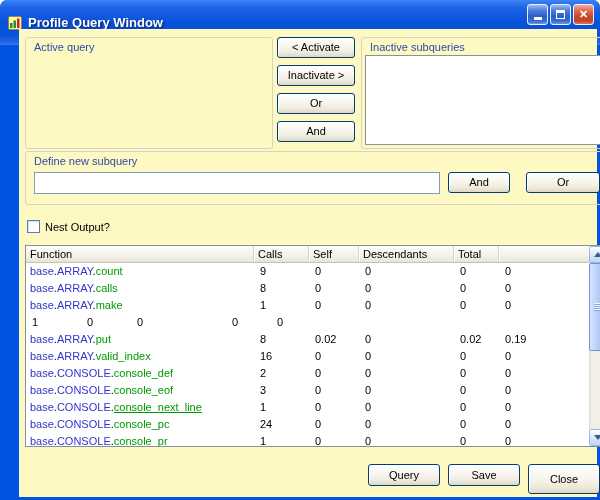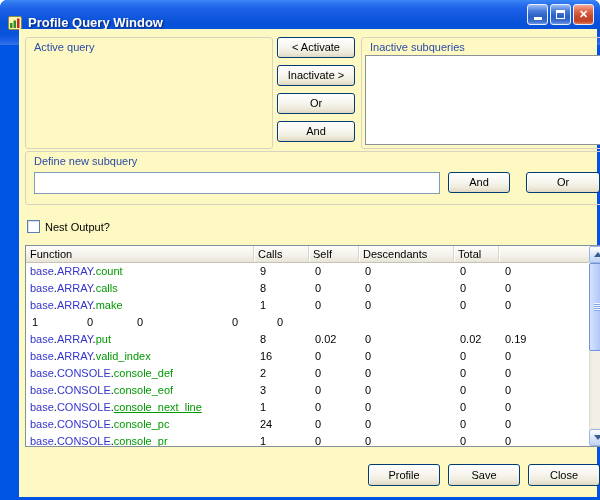--- a/index.html
+++ b/index.html
@@ -126,21 +126,21 @@
     border:1px solid #7195D4; border-radius:2px;
     background:linear-gradient(90deg,#D7E3FD 0%,#B6CCF9 55%,#9ABAF4 100%);
   }
   .vthumb::after {
     content:""; position:absolute; left:4px; right:4px; top:50%; margin-top:-4px; height:8px;
     background:repeating-linear-gradient(180deg,#EFF4FE 0 1px,#86A7E8 1px 2px);
   }
 
   .btn-update { left:349px; top:435px; width:72px; height:22px; line-height:20px; }
   .btn-save   { left:429px; top:435px; width:72px; height:22px; line-height:20px; }
-  .btn-close  { left:509px; top:435px; width:72px; height:22px; line-height:20px; }
+  .btn-close  { left:509px; top:435px; width:72px; height:30px; line-height:20px; }
 </style>
 </head>
 <body>
 
 <div class="window">
 
   <div class="titlebar">
     <span class="app-icon">
       <svg width="16" height="16" viewBox="0 0 16 16">
         <rect x="1.5" y="1.5" width="13" height="13" rx="1.5" fill="#FFF6AE" stroke="#8C8C46"></rect>
@@ -294,18 +294,18 @@
         </div>
         <div class="vtrack">
           <div class="vthumb"></div>
         </div>
         <div class="sbtn down">
           <span class="tri-down"></span>
         </div>
       </div>
     </div>
 
-    <button class="xp-btn btn-update">Profile</button>
+    <button class="xp-btn btn-update">Query</button>
     <button class="xp-btn btn-save">Save</button>
     <button class="xp-btn btn-close">Close</button>
 
   </div>
 </div>
 
 </body></html>

